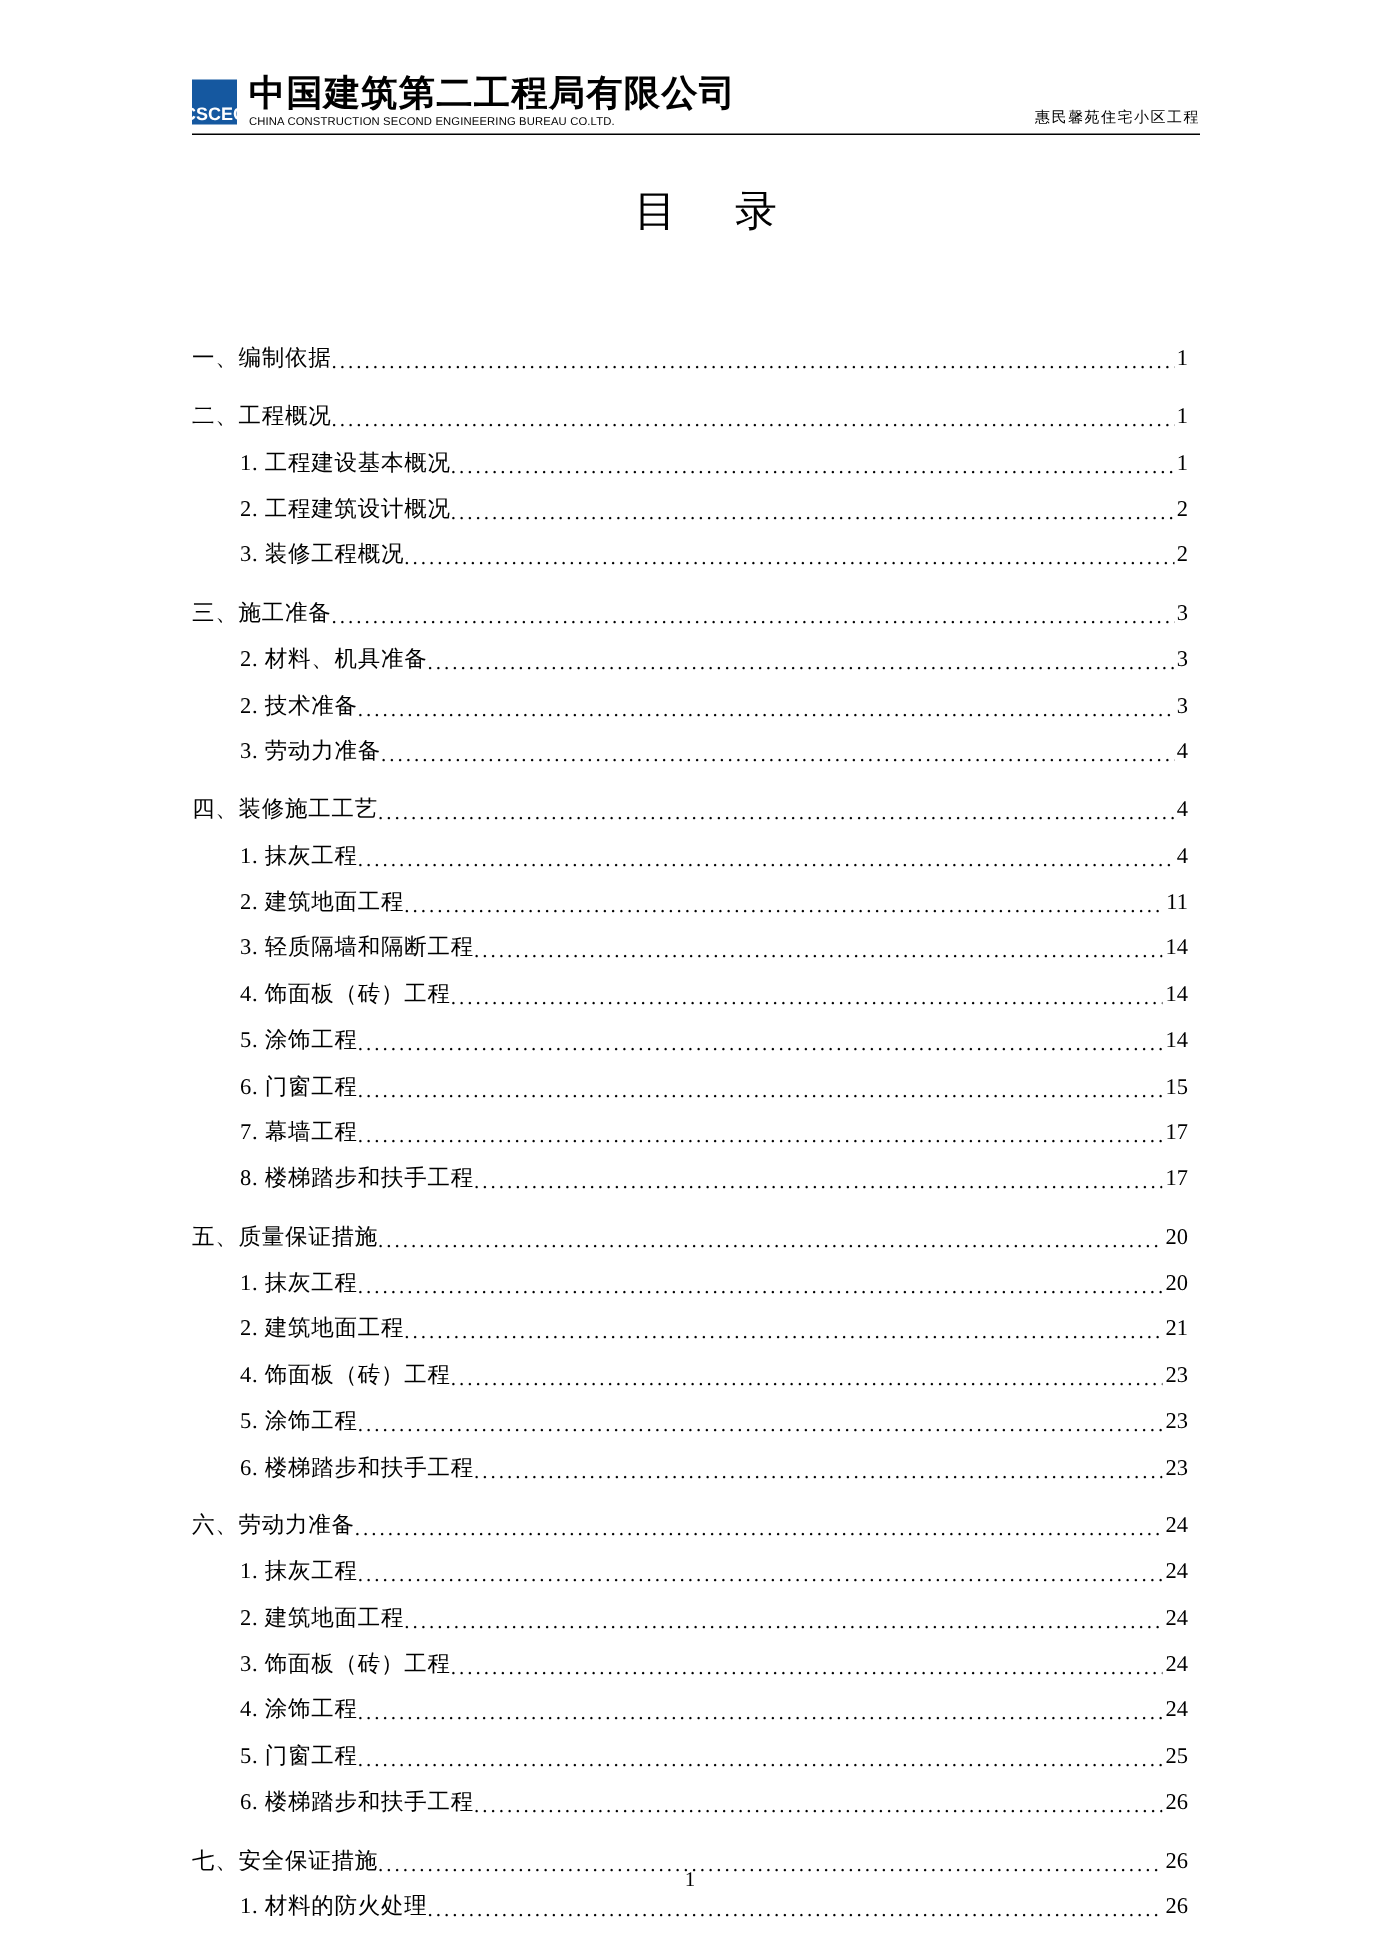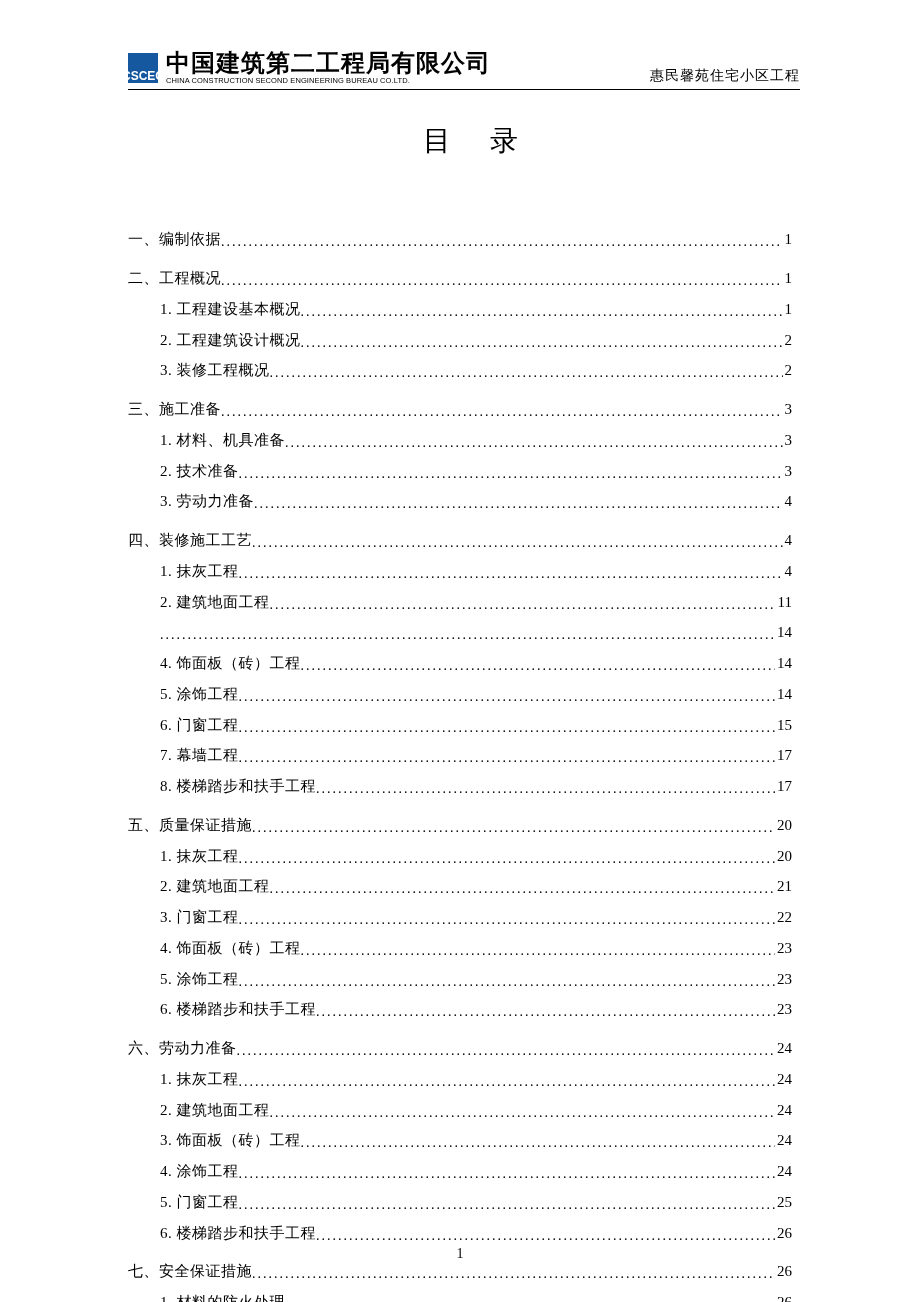--- a/index.html
+++ b/index.html
@@ -44,21 +44,21 @@
       letter-spacing: 1px;
       line-height: 1.1;
     }
     .company-en {
       font-size: 7.5px;
       letter-spacing: 0.1px;
       font-family: Arial, sans-serif;
       line-height: 1.2;
     }
     .project-name {
-      font-size: 14px;
+      font-size: 10px;
       letter-spacing: 1px;
     }
     .title {
       text-align: center;
       font-size: 28px;
       letter-spacing: 16px;
       font-family: "SimSun", "宋体", serif;
       margin-top: 32px;
       margin-bottom: 64px;
       padding-left: 37px;
@@ -141,21 +141,21 @@
       <span class="toc-label">3. 装修工程概况</span>
       <span class="toc-dots"></span>
       <span class="toc-page">2</span>
     </div>
     <div class="toc-h1">
       <span class="toc-label">三、施工准备</span>
       <span class="toc-dots"></span>
       <span class="toc-page">3</span>
     </div>
     <div class="toc-h2">
-      <span class="toc-label">1. 材料、机具准备</span>
+      <span class="toc-label">2. 材料、机具准备</span>
       <span class="toc-dots"></span>
       <span class="toc-page">3</span>
     </div>
     <div class="toc-h2">
       <span class="toc-label">2. 技术准备</span>
       <span class="toc-dots"></span>
       <span class="toc-page">3</span>
     </div>
     <div class="toc-h2">
       <span class="toc-label">3. 劳动力准备</span>
@@ -171,20 +171,21 @@
       <span class="toc-label">1. 抹灰工程</span>
       <span class="toc-dots"></span>
       <span class="toc-page">4</span>
     </div>
     <div class="toc-h2">
       <span class="toc-label">2. 建筑地面工程</span>
       <span class="toc-dots"></span>
       <span class="toc-page">11</span>
     </div>
     <div class="toc-h2">
+      <span class="toc-label">3. 轻质隔墙和隔断工程</span>
       <span class="toc-dots"></span>
       <span class="toc-page">14</span>
     </div>
     <div class="toc-h2">
       <span class="toc-label">4. 饰面板（砖）工程</span>
       <span class="toc-dots"></span>
       <span class="toc-page">14</span>
     </div>
     <div class="toc-h2">
       <span class="toc-label">5. 涂饰工程</span>
@@ -215,25 +216,20 @@
       <span class="toc-label">1. 抹灰工程</span>
       <span class="toc-dots"></span>
       <span class="toc-page">20</span>
     </div>
     <div class="toc-h2">
       <span class="toc-label">2. 建筑地面工程</span>
       <span class="toc-dots"></span>
       <span class="toc-page">21</span>
     </div>
     <div class="toc-h2">
-      <span class="toc-label">3. 门窗工程</span>
-      <span class="toc-dots"></span>
-      <span class="toc-page">22</span>
-    </div>
-    <div class="toc-h2">
       <span class="toc-label">4. 饰面板（砖）工程</span>
       <span class="toc-dots"></span>
       <span class="toc-page">23</span>
     </div>
     <div class="toc-h2">
       <span class="toc-label">5. 涂饰工程</span>
       <span class="toc-dots"></span>
       <span class="toc-page">23</span>
     </div>
     <div class="toc-h2">

